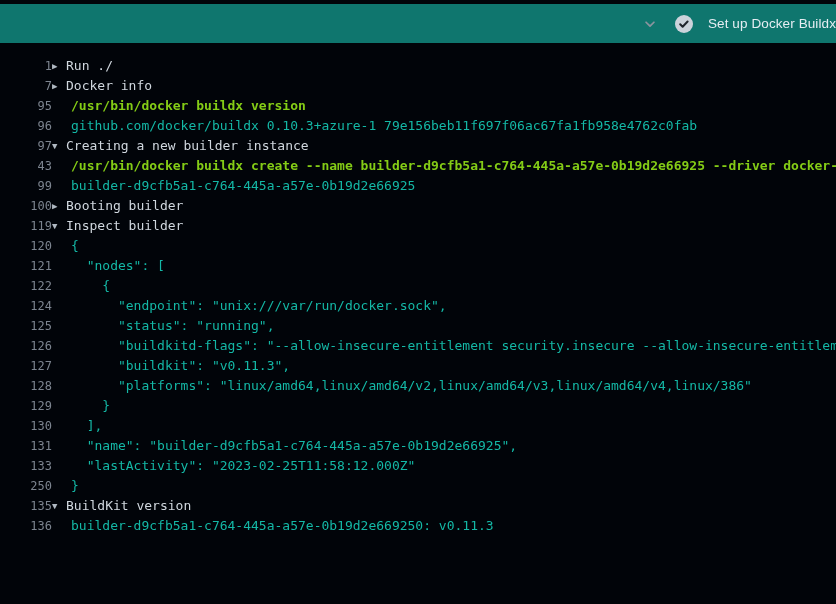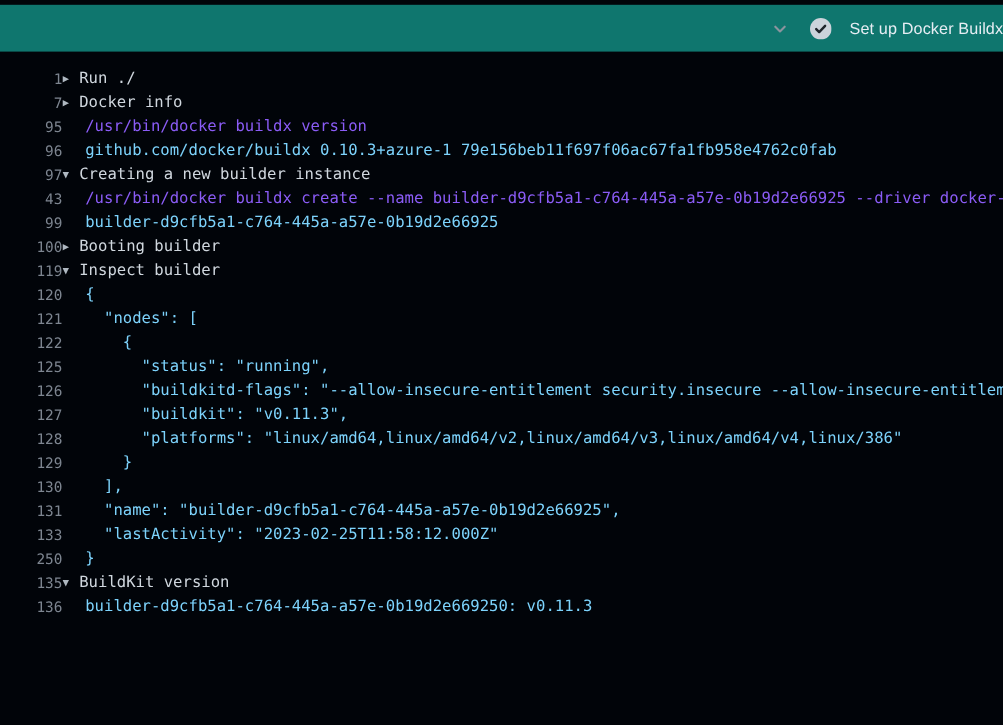--- a/index.html
+++ b/index.html
@@ -68,22 +68,22 @@
   .body.indent{padding-left:19px;}
   .arrow{
     display:inline-block;
     width:14px;
     font-size:9px;
     color:#afb8c1;
     vertical-align:1px;
     cursor:pointer;
   }
   .group-label{color:#d0d7de;}
-  .body.command{color:#8b5cf6;}
-  .body.output{color:#7dd3fc;}
+  .body.command{color:#84cc16;font-weight:bold;}
+  .body.output{color:#14b8a6;}
   .row.group{cursor:pointer;}
 </style>
 </head>
 <body>
 
 <div class="step-header">
   <span class="chev">
     <svg width="14" height="14" viewBox="0 0 16 16" fill="none">
       <path d="M3.5 6l4.5 4.5L12.5 6" stroke="#8b949e" stroke-width="2" stroke-linecap="round" stroke-linejoin="round"></path>
     </svg>
@@ -103,20 +103,21 @@
     <div class="row"><span class="num">95</span><span class="body command indent">/usr/bin/docker buildx version</span></div>
     <div class="row"><span class="num">96</span><span class="body output indent">github.com/docker/buildx 0.10.3+azure-1 79e156beb11f697f06ac67fa1fb958e4762c0fab</span></div>
     <div class="row group"><span class="num">97</span><span class="body group"><span class="arrow">▼</span><span class="group-label">Creating a new builder instance</span></span></div>
     <div class="row"><span class="num">43</span><span class="body command indent">/usr/bin/docker buildx create --name builder-d9cfb5a1-c764-445a-a57e-0b19d2e66925 --driver docker-container</span></div>
     <div class="row"><span class="num">99</span><span class="body output indent">builder-d9cfb5a1-c764-445a-a57e-0b19d2e66925</span></div>
     <div class="row group"><span class="num">100</span><span class="body group"><span class="arrow">▶</span><span class="group-label">Booting builder</span></span></div>
     <div class="row group"><span class="num">119</span><span class="body group"><span class="arrow">▼</span><span class="group-label">Inspect builder</span></span></div>
     <div class="row"><span class="num">120</span><span class="body output indent">{</span></div>
     <div class="row"><span class="num">121</span><span class="body output indent">  "nodes": [</span></div>
     <div class="row"><span class="num">122</span><span class="body output indent">    {</span></div>
+    <div class="row"><span class="num">124</span><span class="body output indent">      "endpoint": "unix:///var/run/docker.sock",</span></div>
     <div class="row"><span class="num">125</span><span class="body output indent">      "status": "running",</span></div>
     <div class="row"><span class="num">126</span><span class="body output indent">      "buildkitd-flags": "--allow-insecure-entitlement security.insecure --allow-insecure-entitlement network.host",</span></div>
     <div class="row"><span class="num">127</span><span class="body output indent">      "buildkit": "v0.11.3",</span></div>
     <div class="row"><span class="num">128</span><span class="body output indent">      "platforms": "linux/amd64,linux/amd64/v2,linux/amd64/v3,linux/amd64/v4,linux/386"</span></div>
     <div class="row"><span class="num">129</span><span class="body output indent">    }</span></div>
     <div class="row"><span class="num">130</span><span class="body output indent">  ],</span></div>
     <div class="row"><span class="num">131</span><span class="body output indent">  "name": "builder-d9cfb5a1-c764-445a-a57e-0b19d2e66925",</span></div>
     <div class="row"><span class="num">133</span><span class="body output indent">  "lastActivity": "2023-02-25T11:58:12.000Z"</span></div>
     <div class="row"><span class="num">250</span><span class="body output indent">}</span></div>
     <div class="row group"><span class="num">135</span><span class="body group"><span class="arrow">▼</span><span class="group-label">BuildKit version</span></span></div>

